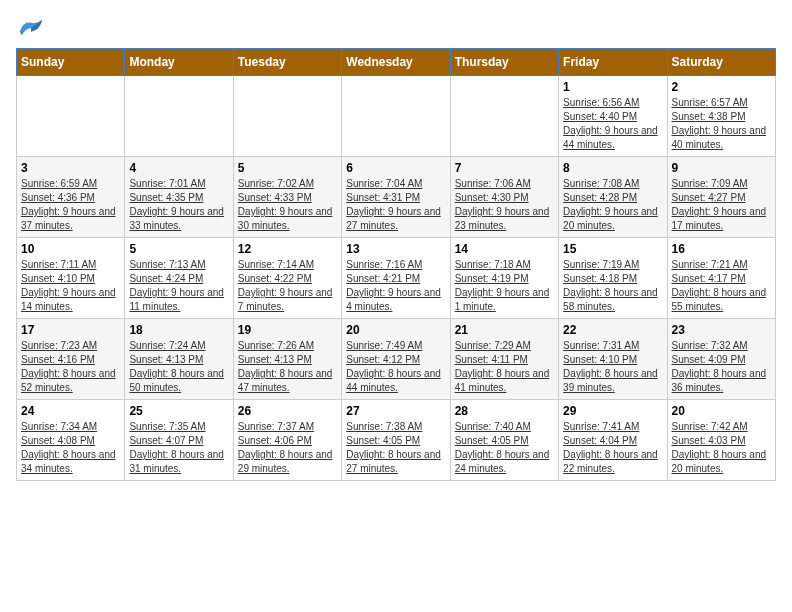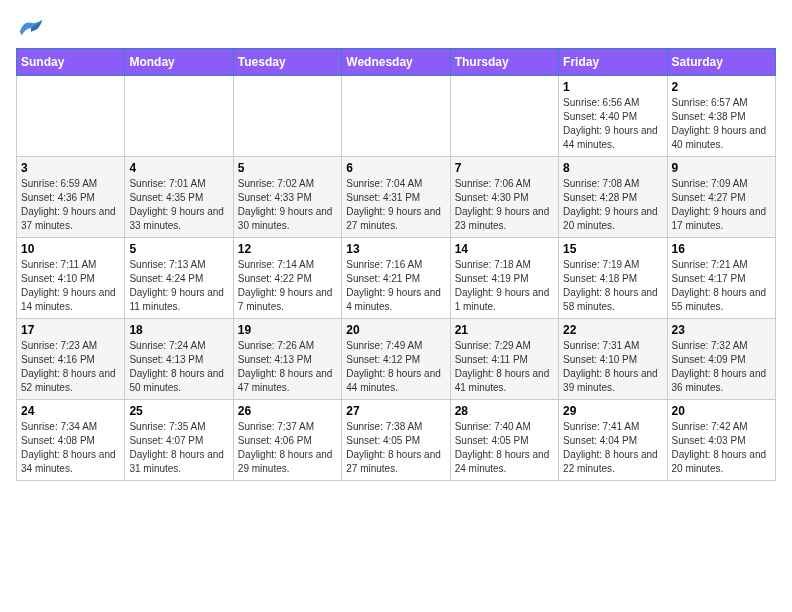--- a/index.html
+++ b/index.html
@@ -48,21 +48,21 @@
     .subtitle {
       font-size: 14px;
       color: #555;
     }
     .calendar {
       width: 100%;
       border-collapse: collapse;
       font-size: 11px;
     }
     .calendar th {
-      background: #8b5cf6;
+      background: #a16207;
       color: #fff;
       padding: 6px 4px;
       text-align: left;
       font-weight: bold;
       font-size: 12px;
       border: 1px solid #3a80c9;
     }
     .calendar td {
       border: 1px solid #ccc;
       vertical-align: top;
@@ -77,20 +77,21 @@
     .day-number {
       font-weight: bold;
       font-size: 12px;
       display: block;
       margin-bottom: 2px;
     }
     .day-info {
       font-size: 10px;
       color: #333;
       line-height: 1.4;
+      text-decoration: underline;
     }
     .empty-cell {
       background: #fff !important;
     }
   </style>
 </head>
 <body>
 
 <div class="header-section">
   <div class="logo">

